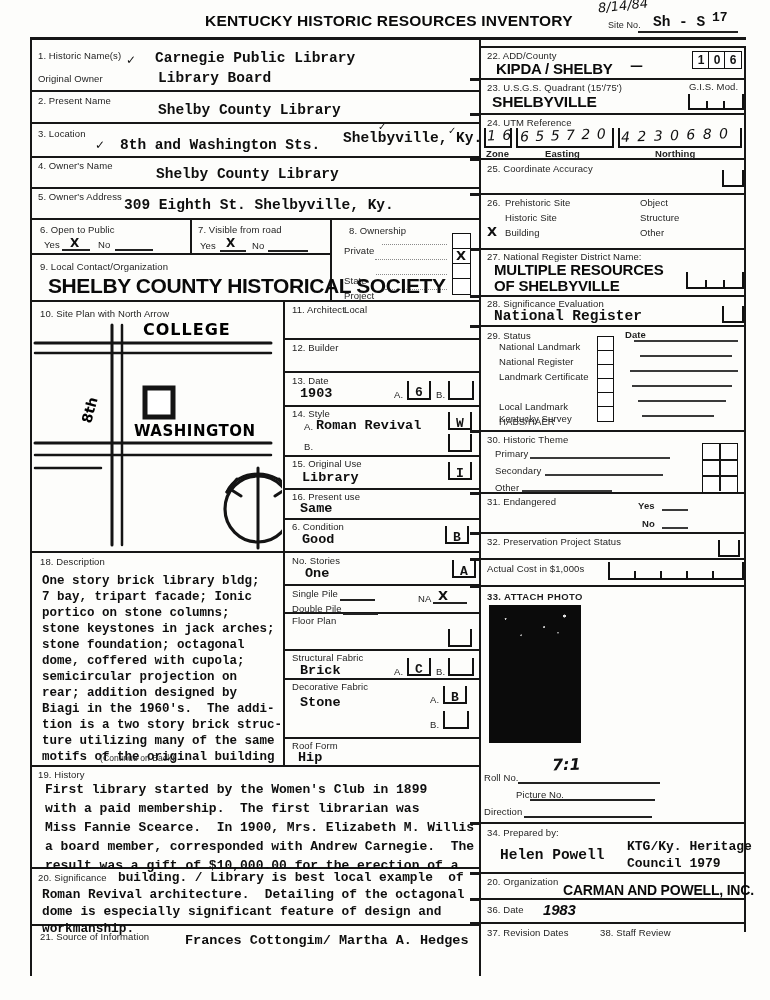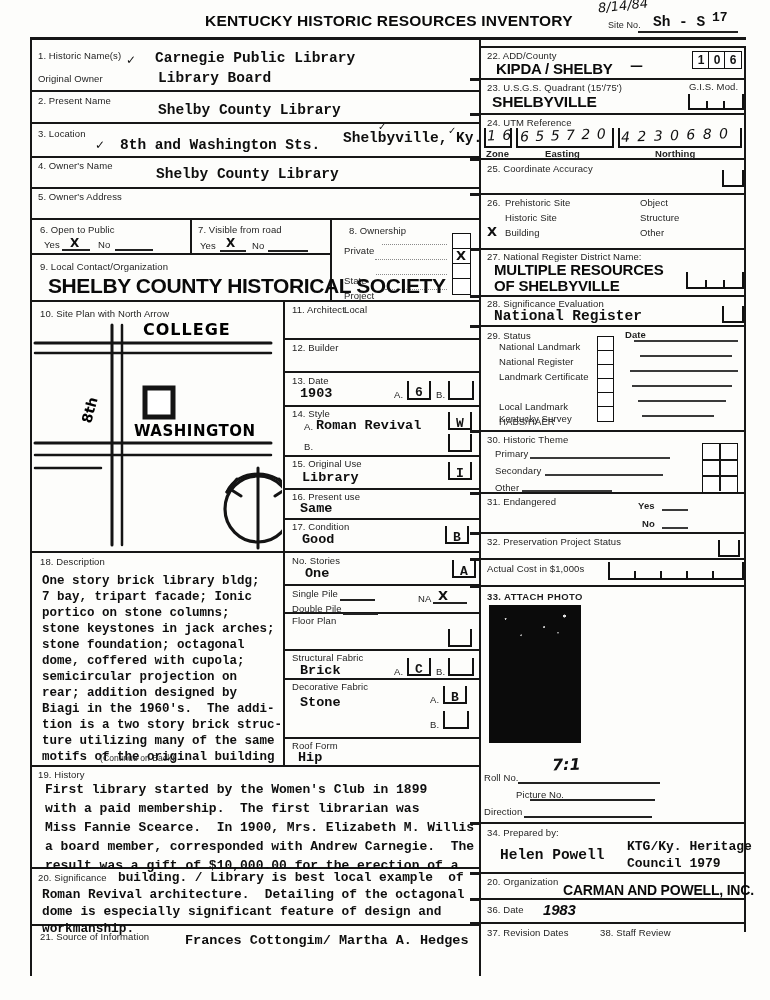--- a/index.html
+++ b/index.html
@@ -130,20 +130,21 @@
   <span class="mark" style="left:95px;top:138px;font-size:12px;">✓</span>
   <div class="abs type t15" style="left:120px;top:137px;">8th and Washington Sts.</div>
   <span class="mark" style="left:378px;top:121px;font-size:10px;">✓</span>
   <span class="mark" style="left:448px;top:125px;font-size:10px;">✓</span>
   <div class="abs type t15" style="left:343px;top:130px;">Shelbyville, Ky.</div>
 
   <div class="lbl" style="left:38px;top:160px;">4. Owner's Name</div>
   <div class="abs type t15" style="left:156px;top:166px;">Shelby County Library</div>
 
   <div class="lbl" style="left:38px;top:191px;">5. Owner's Address</div>
+  <div class="abs type t15" style="left:124px;top:197px;">309 Eighth St. Shelbyville, Ky.</div>
 
   <div class="lbl" style="left:40px;top:224px;">6. Open to Public</div>
   <div class="lbl" style="left:44px;top:239px;">Yes</div>
   <span class="mark" style="left:70px;top:236px;font-size:12px;">X</span>
   <div class="uline" style="left:62px;top:249px;width:28px;"></div>
   <div class="lbl" style="left:98px;top:239px;">No</div>
   <div class="uline" style="left:115px;top:249px;width:38px;"></div>
 
   <div class="lbl" style="left:198px;top:224px;">7. Visible from road</div>
   <div class="lbl" style="left:200px;top:240px;">Yes</div>
@@ -214,21 +215,21 @@
   <div class="lbl" style="left:304px;top:441px;">B.</div>
   <div class="bbox" style="left:448px;top:434px;width:20px;height:16px;"></div>
 
   <div class="lbl" style="left:292px;top:458px;">15. Original Use</div>
   <div class="abs type t14" style="left:302px;top:470px;">Library</div>
   <div class="bbox" style="left:448px;top:462px;width:20px;height:16px;"><span class="cd">I</span></div>
 
   <div class="lbl" style="left:292px;top:491px;">16. Present use</div>
   <div class="abs type t14" style="left:300px;top:501px;">Same</div>
 
-  <div class="lbl" style="left:292px;top:521px;">17. Condition</div>
+  <div class="lbl" style="left:292px;top:521px;">6. Condition</div>
   <div class="abs type t14" style="left:302px;top:532px;">Good</div>
   <div class="bbox" style="left:445px;top:526px;width:20px;height:16px;"><span class="cd">B</span></div>
 
   <div class="lbl" style="left:292px;top:555px;">No. Stories</div>
   <div class="abs type t14" style="left:305px;top:566px;">One</div>
   <div class="bbox" style="left:452px;top:560px;width:20px;height:16px;"><span class="cd">A</span></div>
 
   <div class="lbl" style="left:292px;top:588px;">Single Pile</div>
   <div class="uline" style="left:340px;top:599px;width:35px;"></div>
   <div class="lbl" style="left:418px;top:593px;">NA</div>

